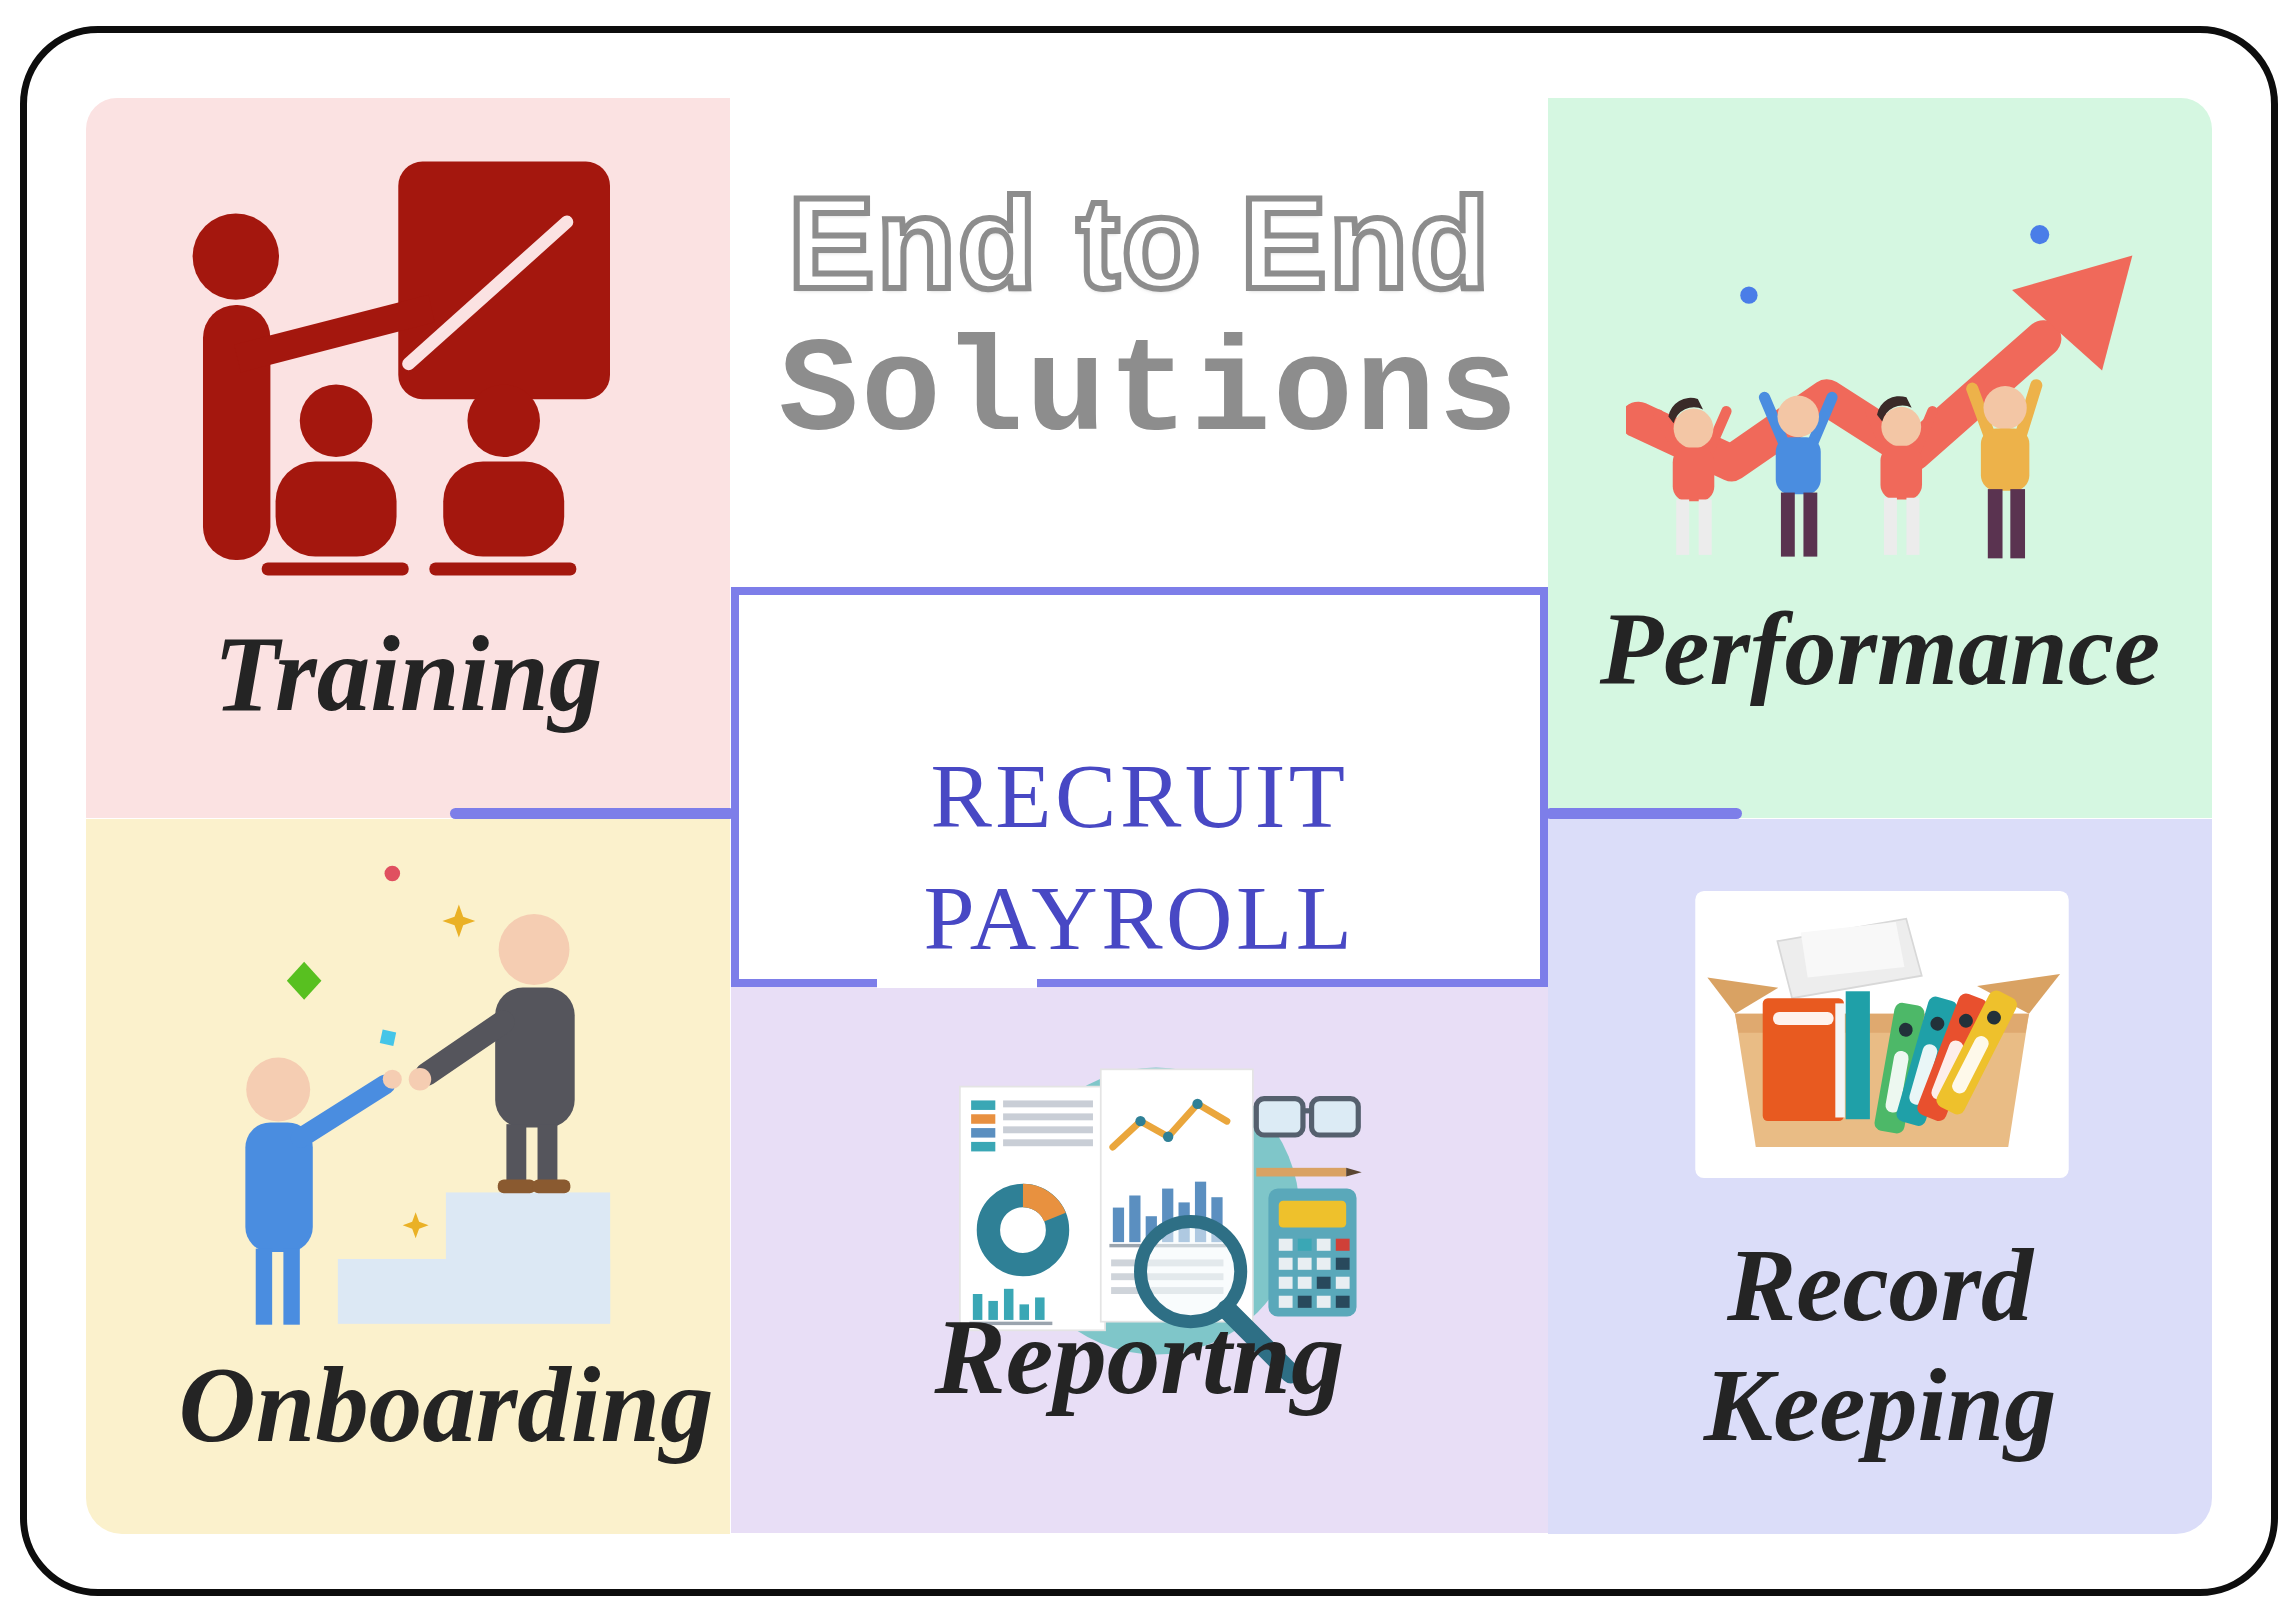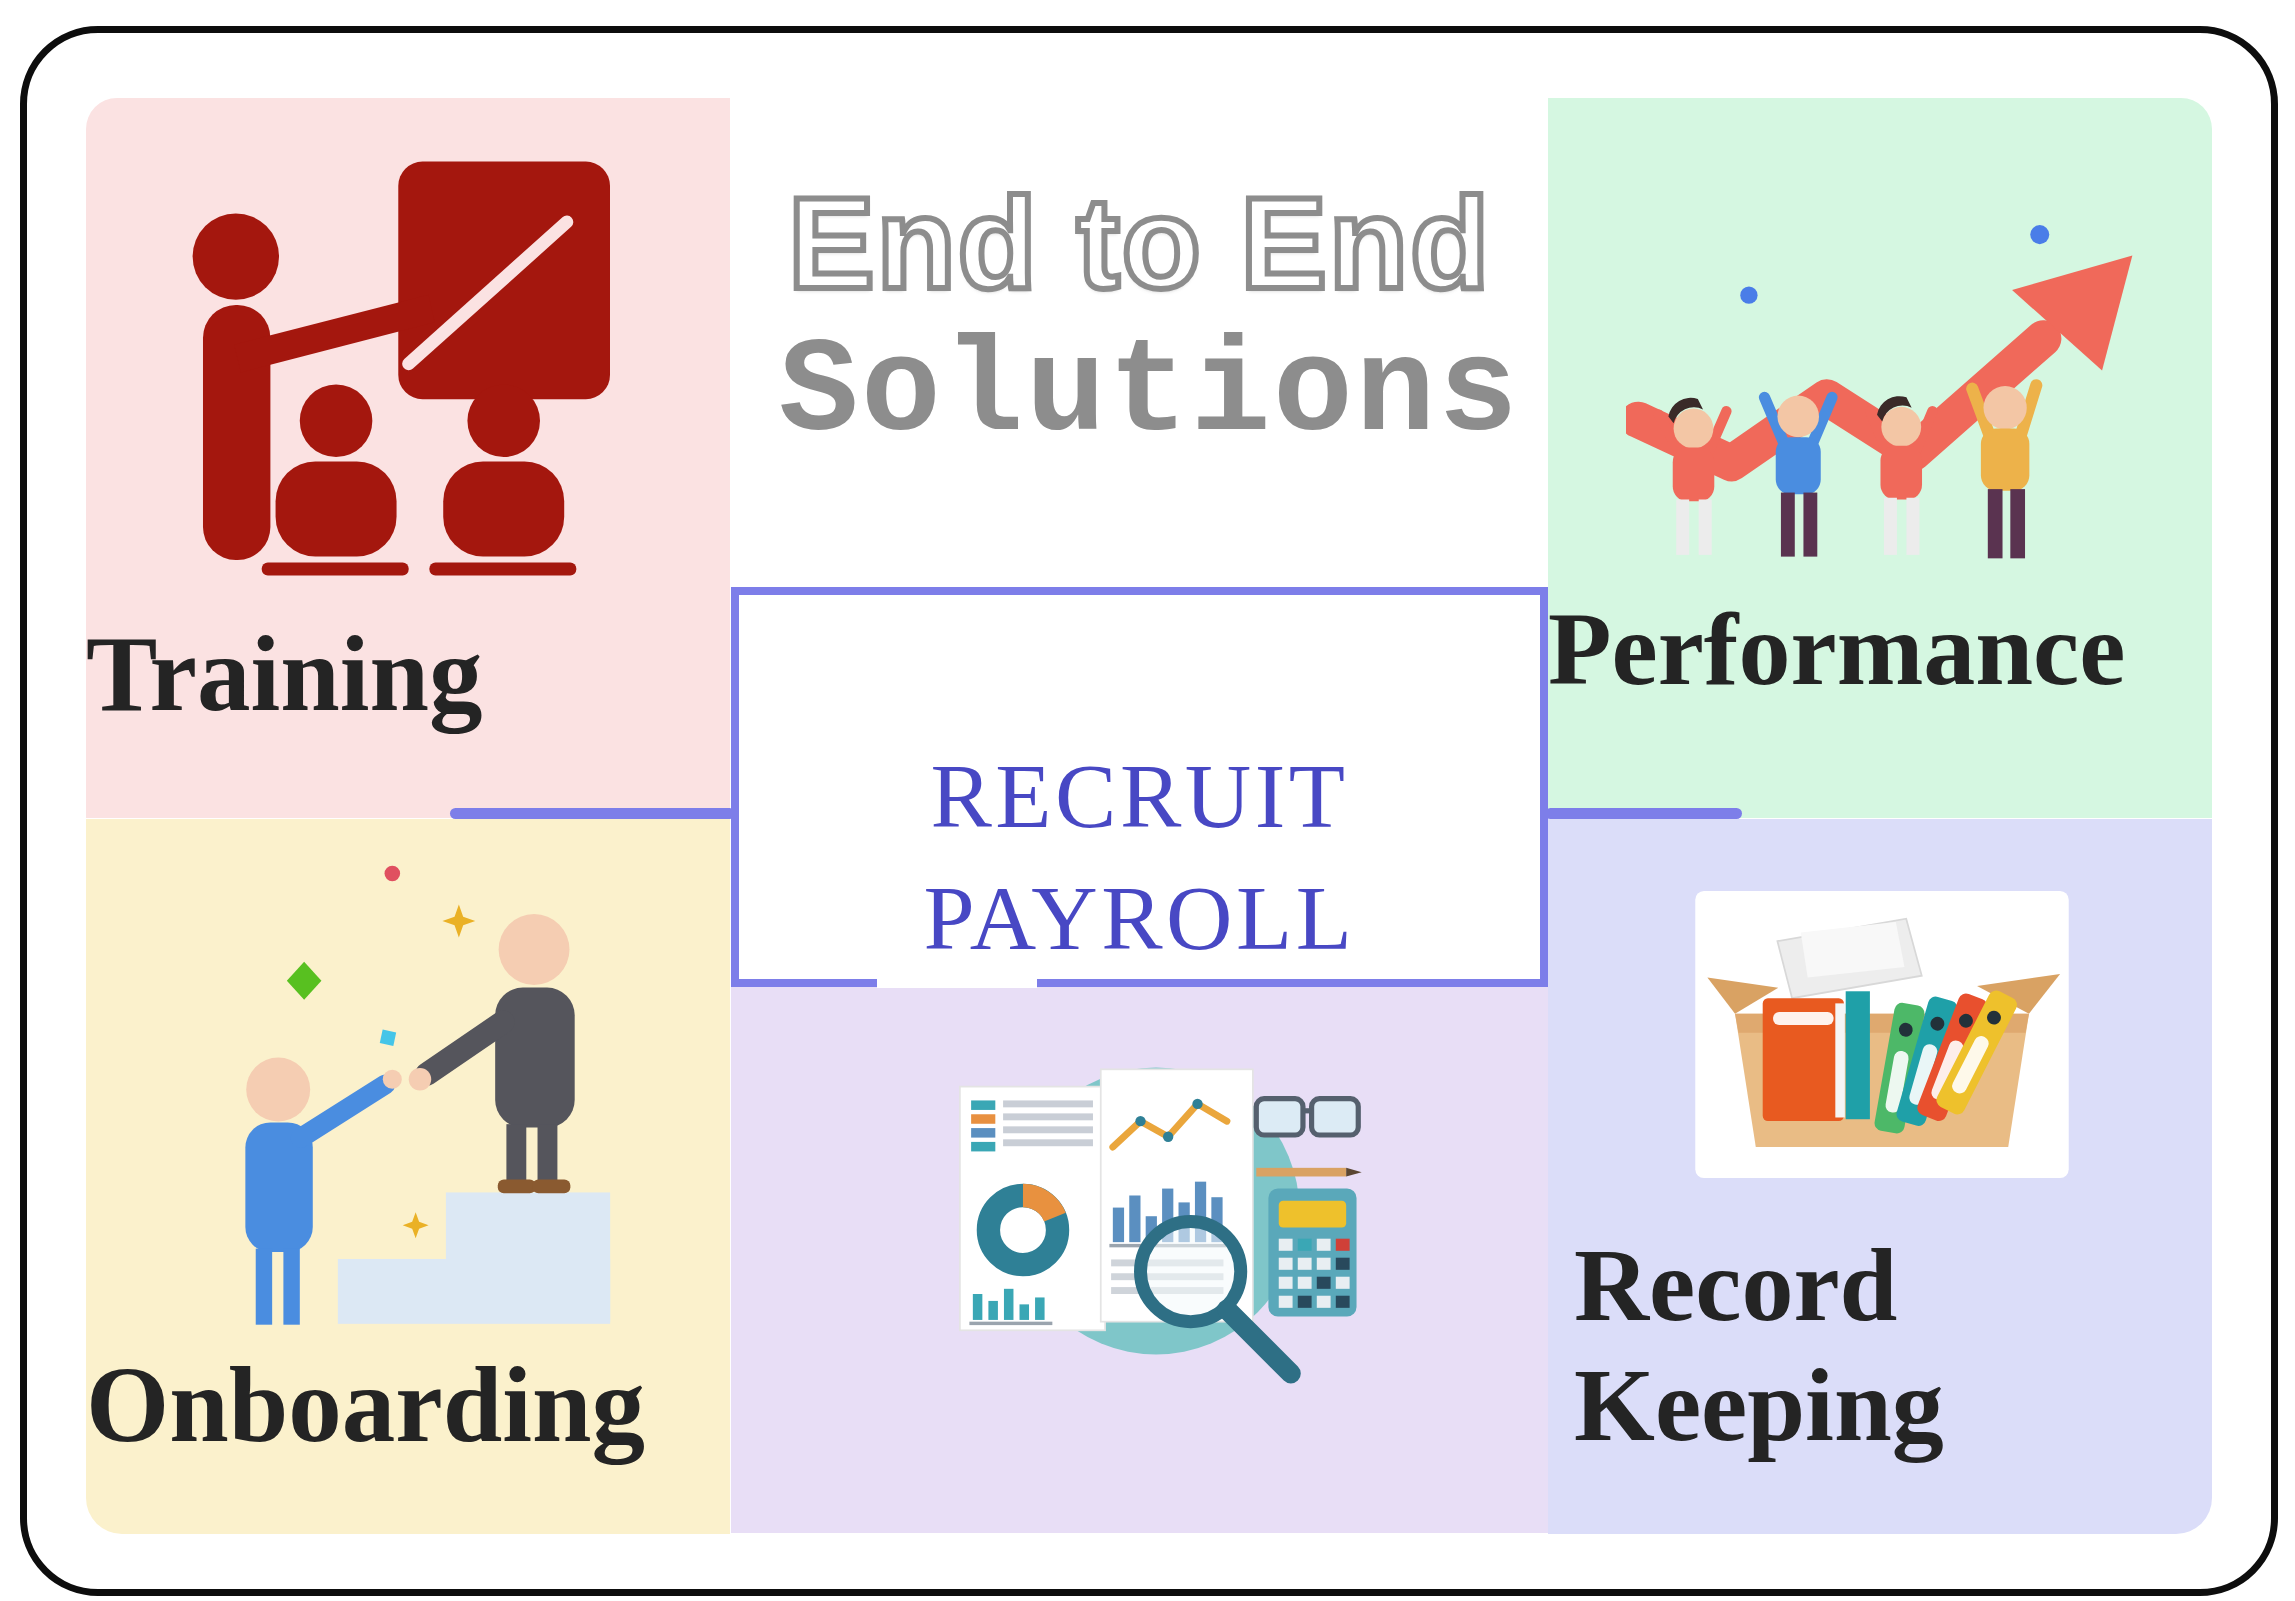--- a/index.html
+++ b/index.html
@@ -89,25 +89,26 @@
     font-weight: 800;
     font-size: 133px;
     line-height: 1.0;
     letter-spacing: 2.6px;
     color: #8d8d8d;
     padding-left: 20px;
   }
 
   .panel-label {
     position: absolute;
-    text-align: left;
+    text-align: center;
     font-family: "Liberation Serif", serif;
     font-weight: 600;
     color: #242424;
     z-index: 2;
+    font-style: italic;
   }
   .label-training    { left: 86px;  top: 597px;  width: 644px; font-size: 107px; }
   .label-performance { left: 1548px; top: 573px;  width: 664px; font-size: 104px; }
   .label-onboarding  { left: 86px;  top: 1328px; width: 720px; font-size: 107px; }
   .label-reporting   { left: 731px;  top: 1280px; width: 817px; font-size: 107px; }
   .label-record      { left: 1548px; top: 1209px; width: 664px; font-size: 104px; line-height: 1.15; padding: 0 26px; box-sizing: border-box; }
 
   .illus { position: absolute; z-index: 1; }
   .illus-training    { left: 130px;  top: 130px;  }
   .illus-performance { left: 1626px; top: 177px;  }
@@ -138,20 +139,21 @@
     <div class="center-box-text">
       <div>RECRUIT</div>
       <div>PAYROLL</div>
     </div>
     <div class="bottom-gap"></div>
   </div>
 
   <div class="panel-label label-training">Training</div>
   <div class="panel-label label-performance">Performance</div>
   <div class="panel-label label-onboarding">Onboarding</div>
+  <div class="panel-label label-reporting">Reportng</div>
   <div class="panel-label label-record">Record Keeping</div>
 
   <svg class="illus illus-training" width="502" height="458" viewBox="0 0 580 530">
     <g fill="#a4170e">
       <rect x="310" y="18" width="245" height="275" rx="28"></rect>
       <circle cx="122" cy="128" r="50"></circle>
       <rect x="84" y="184" width="78" height="295" rx="38"></rect>
       <path d="M120 230 L345 172 L352 204 L128 262 Z"></path>
       <circle cx="238" cy="318" r="42"></circle>
       <rect x="168" y="365" width="140" height="110" rx="46"></rect>

